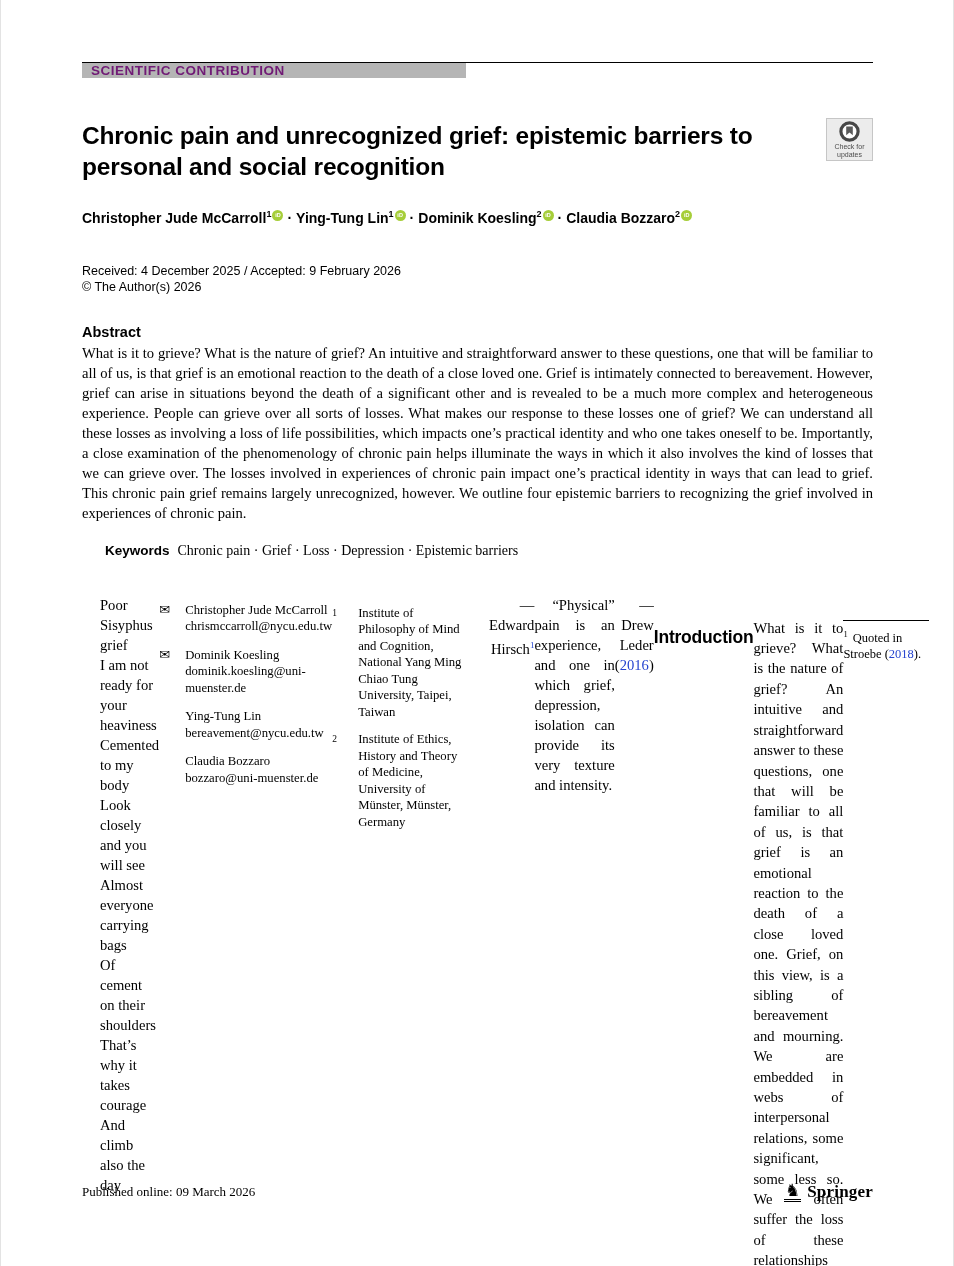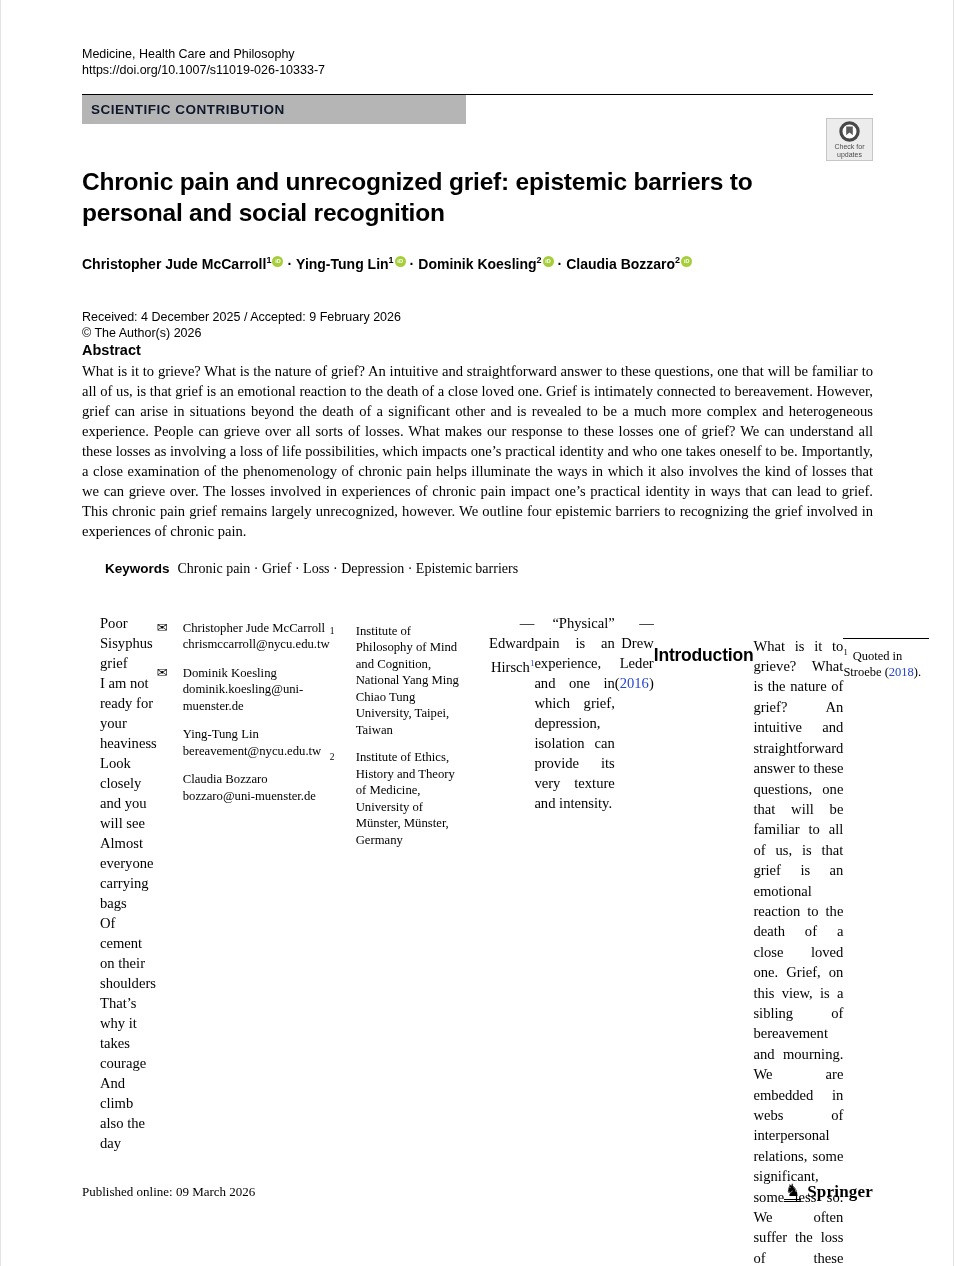--- a/index.html
+++ b/index.html
@@ -17,24 +17,24 @@
     border-right:1px solid #e3e3e3;
     font-family:"Liberation Serif", serif;
     color:#000;
     overflow:hidden;
   }
   .content{padding:46px 80px 0 81px;}
   
   .jheader{font-family:"Liberation Sans", sans-serif;font-size:12.5px;line-height:16px;}
   .rule-top{border-bottom:1.6px solid #000;margin-top:16px;}
   .banner{
-    width:384px;height:29px;background:var(--banner);
+    width:384px;height:15px;background:var(--banner);
     display:flex;align-items:center;
     font-family:"Liberation Sans", sans-serif;
-    font-size:13.5px;font-weight:700;letter-spacing:.5px;color:#0f172a;
+    font-size:13.5px;font-weight:700;letter-spacing:.5px;color:#701a75;
     padding-left:9px;
   }
   .check-badge{
     position:absolute;top:118px;right:80px;width:47px;height:43px;
     background:#ececec;border:1px solid #c6c6c6;
     display:flex;flex-direction:column;align-items:center;justify-content:center;
     cursor:pointer;
   }
   .check-badge svg{display:block;margin-bottom:1px;}
   .check-badge .cap{font-family:"Liberation Sans", sans-serif;font-size:7px;line-height:7.5px;color:#4c4c4c;text-align:center;}
@@ -49,21 +49,21 @@
   .sep{font-weight:700;padding:0 4px;}
   .orcid{
     display:inline-block;width:11px;height:11px;border-radius:50%;
     background:var(--orcid);color:#fff;
     font-family:"Liberation Sans", sans-serif;font-size:5.5px;font-weight:700;
     text-align:center;line-height:11px;vertical-align:super;margin-left:1px;
   }
   .orcid::after{content:"iD";}
   .dates{font-family:"Liberation Sans", sans-serif;font-size:12.5px;line-height:16.5px;margin-top:37px;}
   
-  .abs-head{font-family:"Liberation Sans", sans-serif;font-size:14.5px;font-weight:700;}
+  .abs-head{font-family:"Liberation Sans", sans-serif;font-size:14.5px;font-weight:700;margin-top:28px;}
   .abs-text{font-size:14.6px;line-height:20px;text-align:justify;margin-top:3px;}
   .keywords{font-size:14px;margin-top:20px;}
   .keywords .kw-label{font-family:"Liberation Sans", sans-serif;font-size:13.5px;font-weight:700;margin-right:8px;margin-left:23px;}
   
   .cols{display:flex;gap:25px;margin-top:36px;}
   .col{width:384px;display:flex;flex-direction:row;}
   .poem{font-size:14.6px;line-height:20px;padding-left:18px;}
   .corr-rule{border-top:1px solid #000;margin-top:62px;}
   .corr{margin-top:7px;font-size:12.7px;line-height:16.5px;}
   .corr-entry{display:flex;margin-bottom:12px;}
@@ -96,24 +96,20 @@
     border-bottom:3px double #000;padding:0 1px 0 1px;
   }
   .springer-word{font-family:"Liberation Serif", serif;font-size:17px;font-weight:600;letter-spacing:.2px;}
 </style>
 </head>
 <body>
 
 <div class="page">
   <div class="content">
 
-    <div class="jheader">
-      <div>Medicine, Health Care and Philosophy</div>
-      <div>https://doi.org/10.1007/s11019-026-10333-7</div>
-    </div>
 
     <div class="rule-top"></div>
 
     <div class="banner">
       <span>SCIENTIFIC CONTRIBUTION</span>
     </div>
 
     <h1 class="title">Chronic pain and unrecognized grief: epistemic barriers to personal and social recognition</h1>
 
     <div class="authors">
@@ -131,20 +127,21 @@
     <div class="keywords">
       <span class="kw-label">Keywords</span><span>Chronic pain · Grief · Loss · Depression · Epistemic barriers</span>
     </div>
 
     <div class="cols">
 
       <div class="col">
         <div class="poem">
           <div>Poor Sisyphus grief</div>
           <div>I am not ready for your heaviness</div>
+          <div>Cemented to my body</div>
           <div>Look closely and you will see</div>
           <div>Almost everyone carrying bags</div>
           <div>Of cement on their shoulders</div>
           <div>That’s why it takes courage</div>
           <div>And climb also the day</div>
         </div>
 
         <div class="corr-rule"></div>
 
         <div class="corr">

